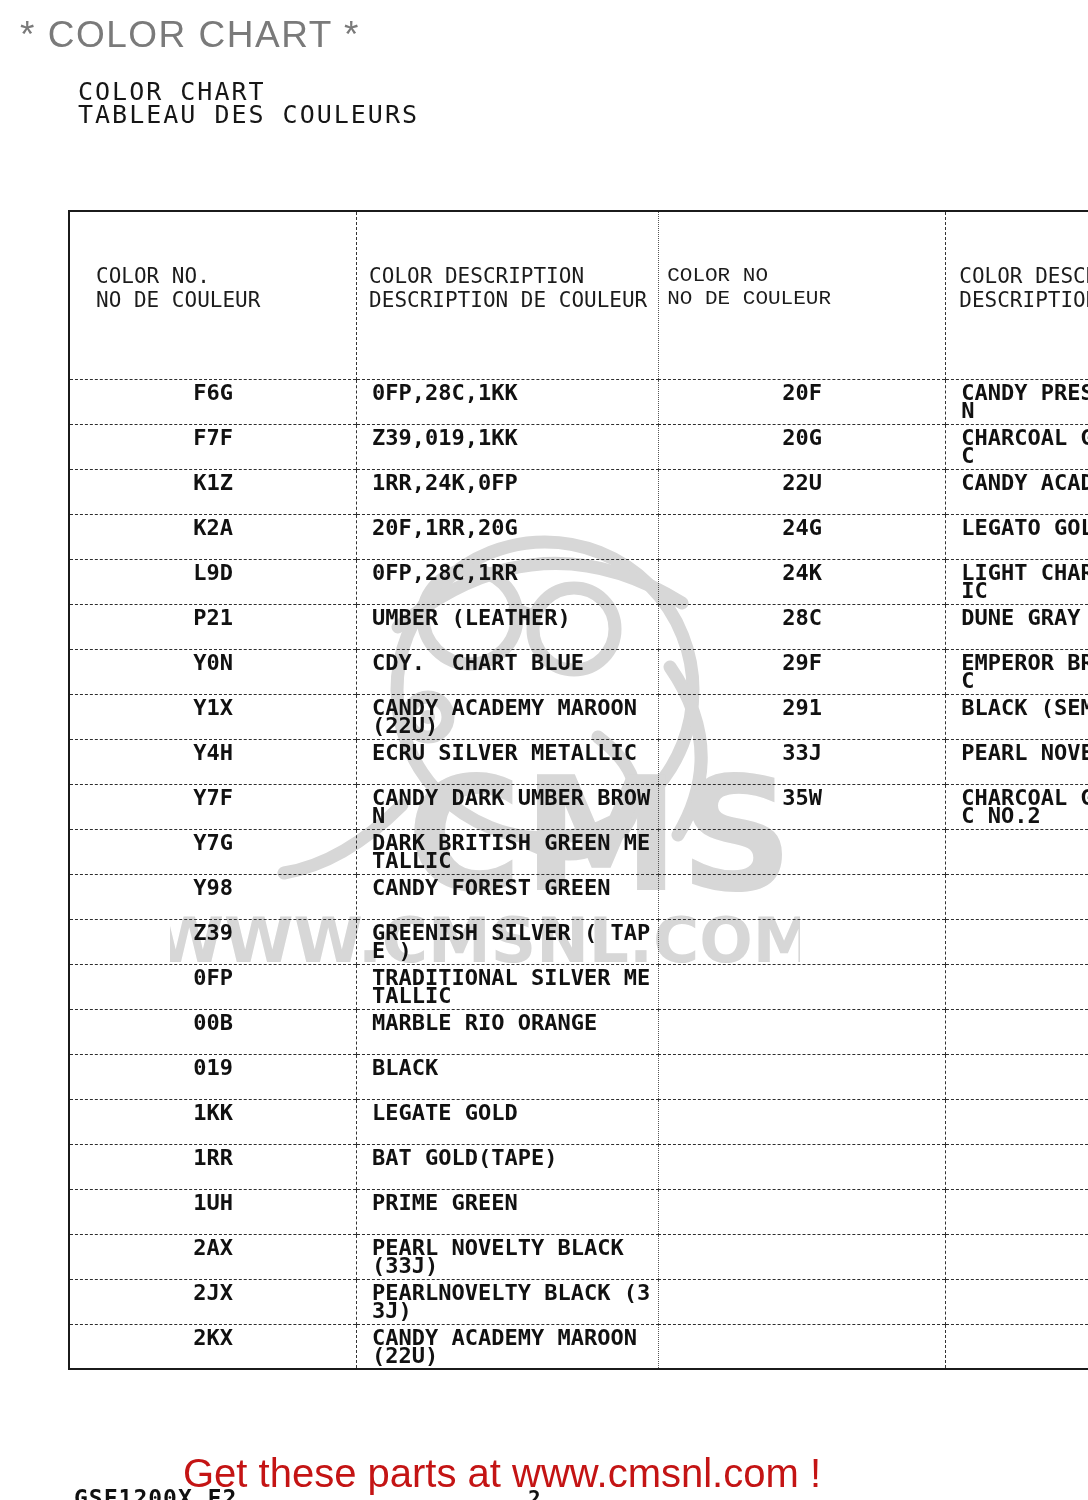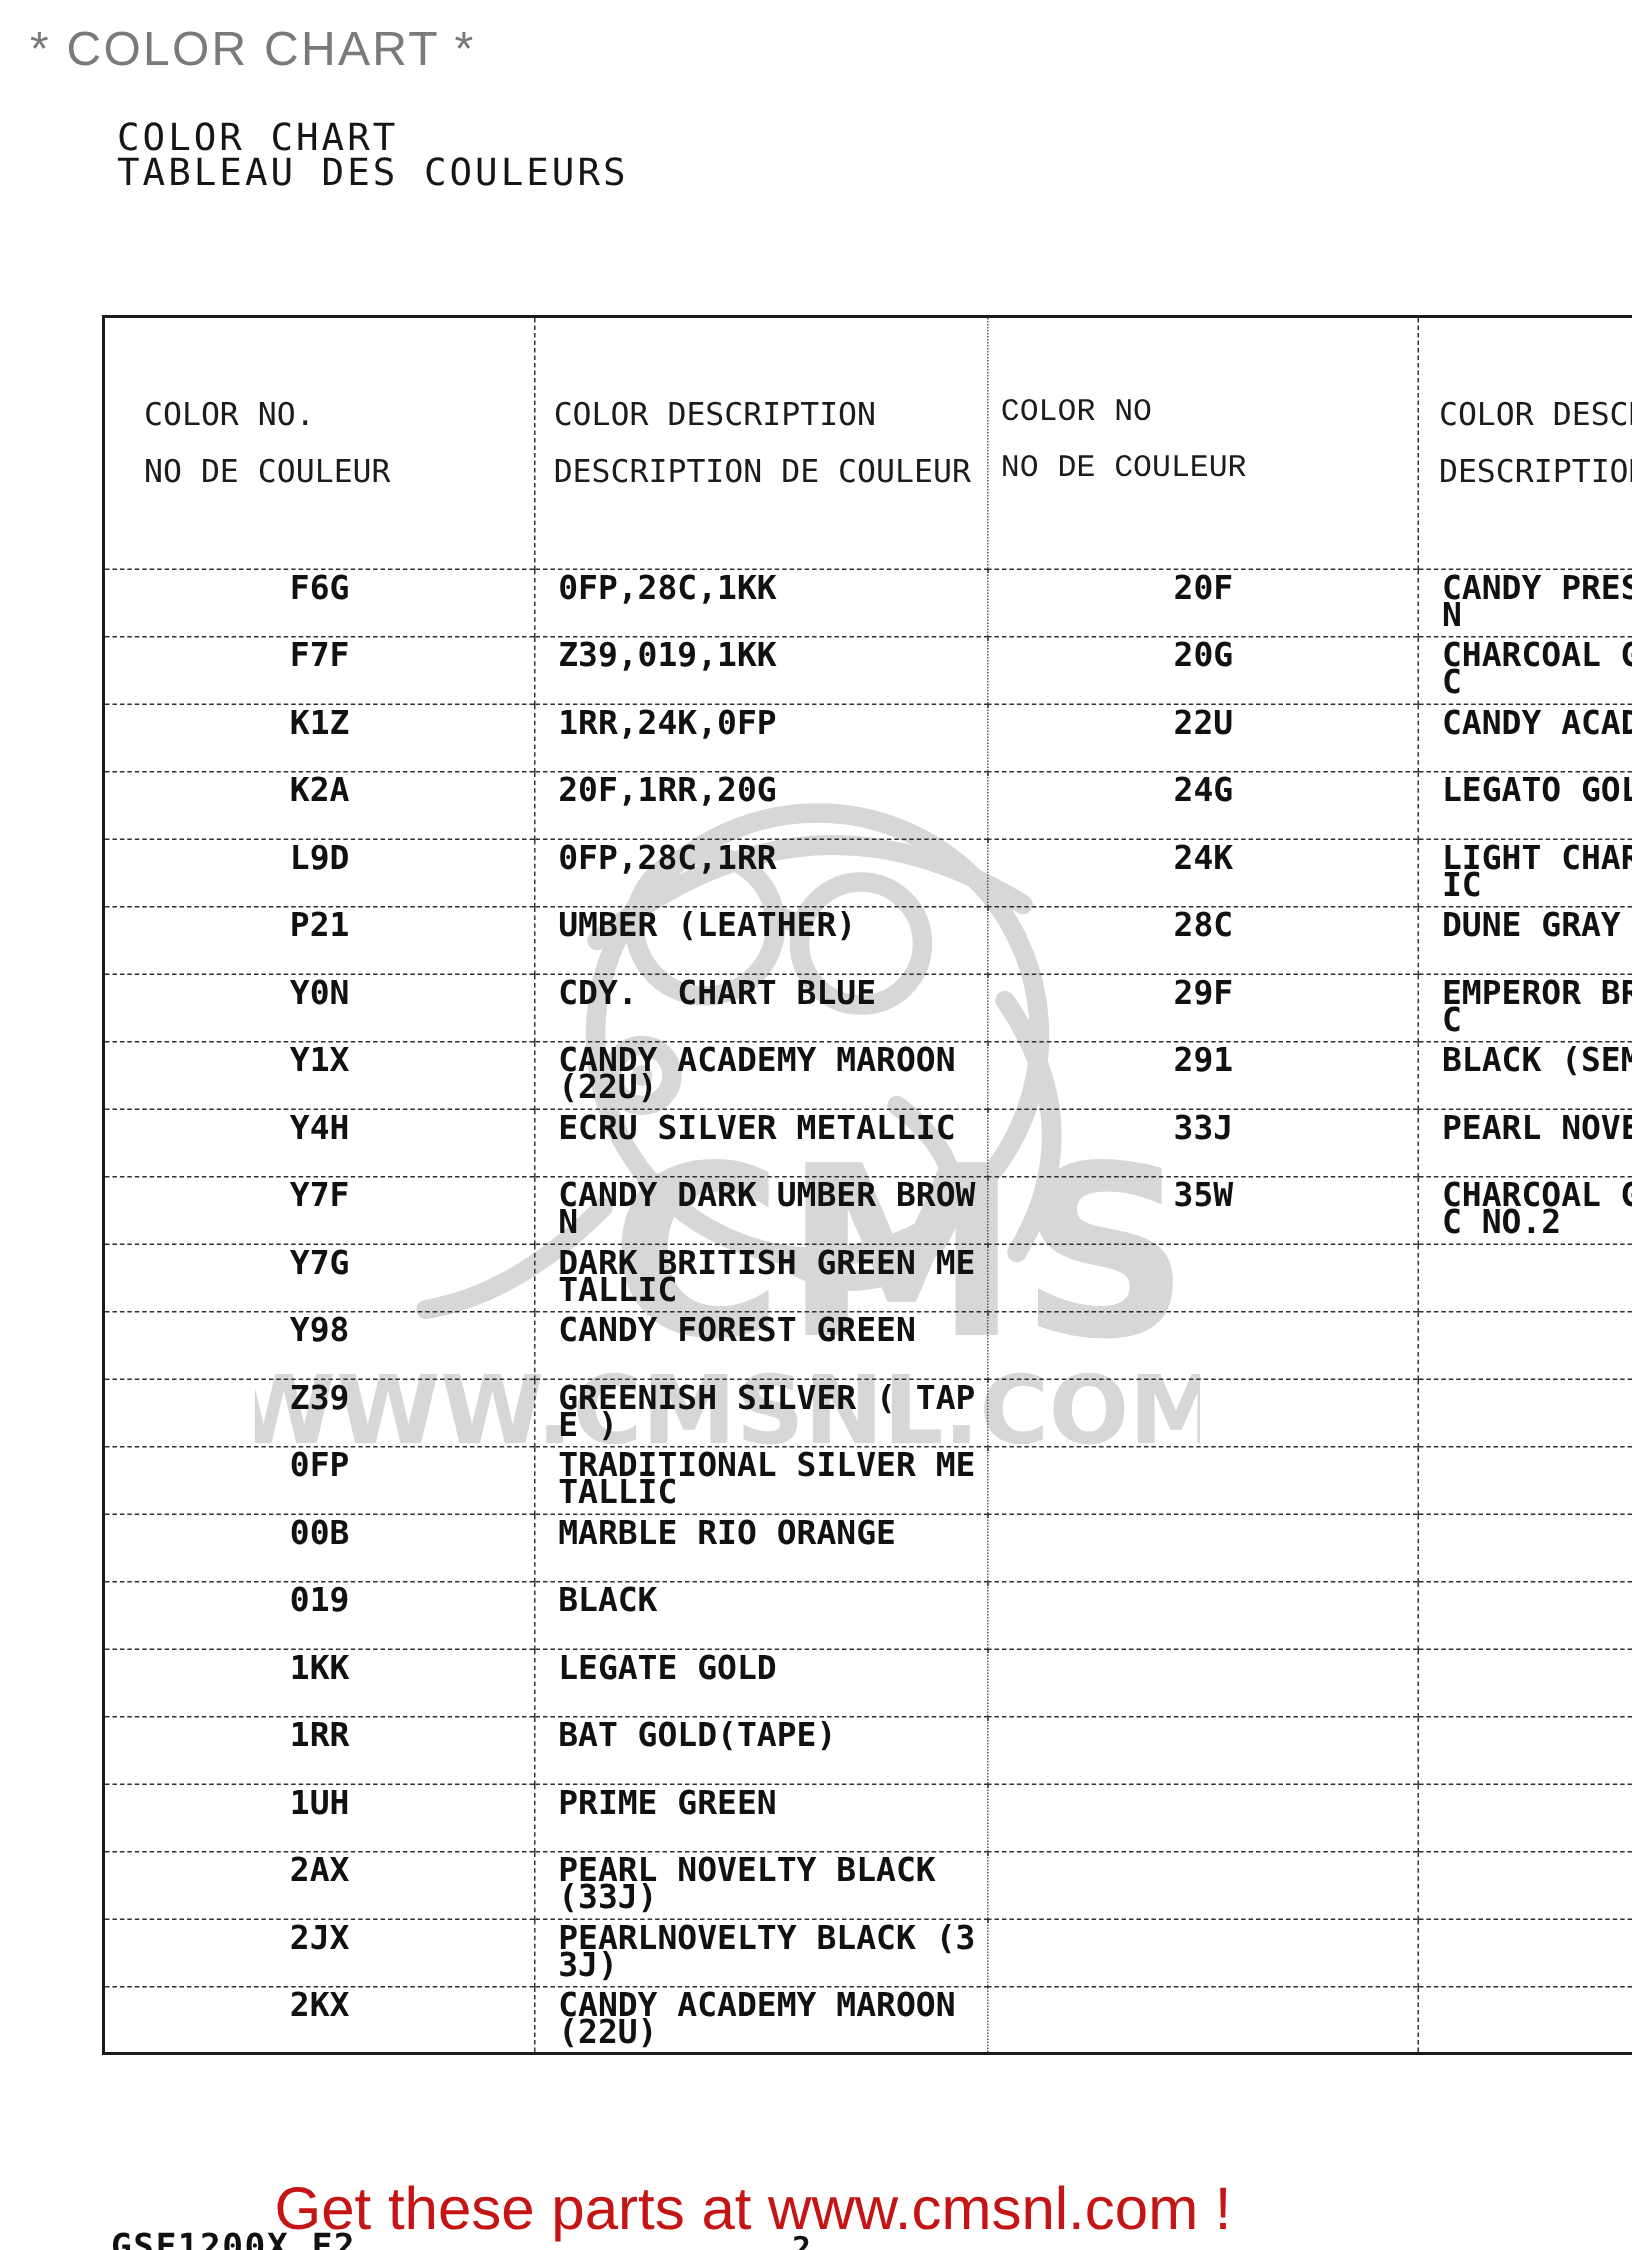--- a/index.html
+++ b/index.html
@@ -2,21 +2,21 @@
 <html><head>
 <meta charset="utf-8">
 <style>
   html,body{margin:0;padding:0;}
   body{
     width:1088px;height:1500px;position:relative;overflow:hidden;
     background:#ffffff;font-family:"DejaVu Sans Mono",monospace;color:#111;
   }
   .page-title{
     position:absolute;left:20px;top:14px;
-    font-family:"Liberation Sans",sans-serif;font-size:32px;
+    font-family:"Liberation Sans",sans-serif;font-size:37px;
     color:#7a7a7a;letter-spacing:1.5px;z-index:3;
   }
   .heading{
     position:absolute;left:78px;top:80px;z-index:3;
     font-size:25px;letter-spacing:2px;line-height:23px;color:#161616;
   }
   .watermark{position:absolute;left:170px;top:505px;z-index:0;}
   .wm-stroke{fill:none;stroke:#d7d7d7;stroke-width:13;stroke-linecap:round;}
   .wm-text{fill:#d7d7d7;font-family:"DejaVu Sans",sans-serif;font-weight:bold;}
   table.color-table{
@@ -25,21 +25,21 @@
     border:2px solid #1b1b1b;background:transparent;
   }
   .color-table th,.color-table td{
     vertical-align:top;padding:0;overflow:visible;
   }
   .color-table thead tr{height:168px;}
   .color-table thead th{
     font-weight:normal;font-size:21px;text-align:left;color:#1c1c1c;
     padding-top:52px;
   }
-  .color-table thead th .fr{margin-top:14px;}
+  .color-table thead th .fr{margin-top:0;}
   .color-table th.c0{padding-left:26px;}
   .color-table th.c1{padding-left:12px;}
   .color-table th.c2{padding-left:8px;font-family:Liberation Mono, monospace;}
   .color-table th.c3{padding-left:13px;}
   .color-table tbody tr{height:45px;border-top:1px dashed #2e2e2e;}
   .color-table tbody td{font-size:22px;font-weight:bold;padding-top:4px;line-height:18px;}
   .color-table td.code{text-align:center;}
   .color-table td.desc{padding-left:15px;}
   .color-table .c1{border-left:1px dashed #333;}
   .color-table .c2{border-left:1px dotted #555;}

